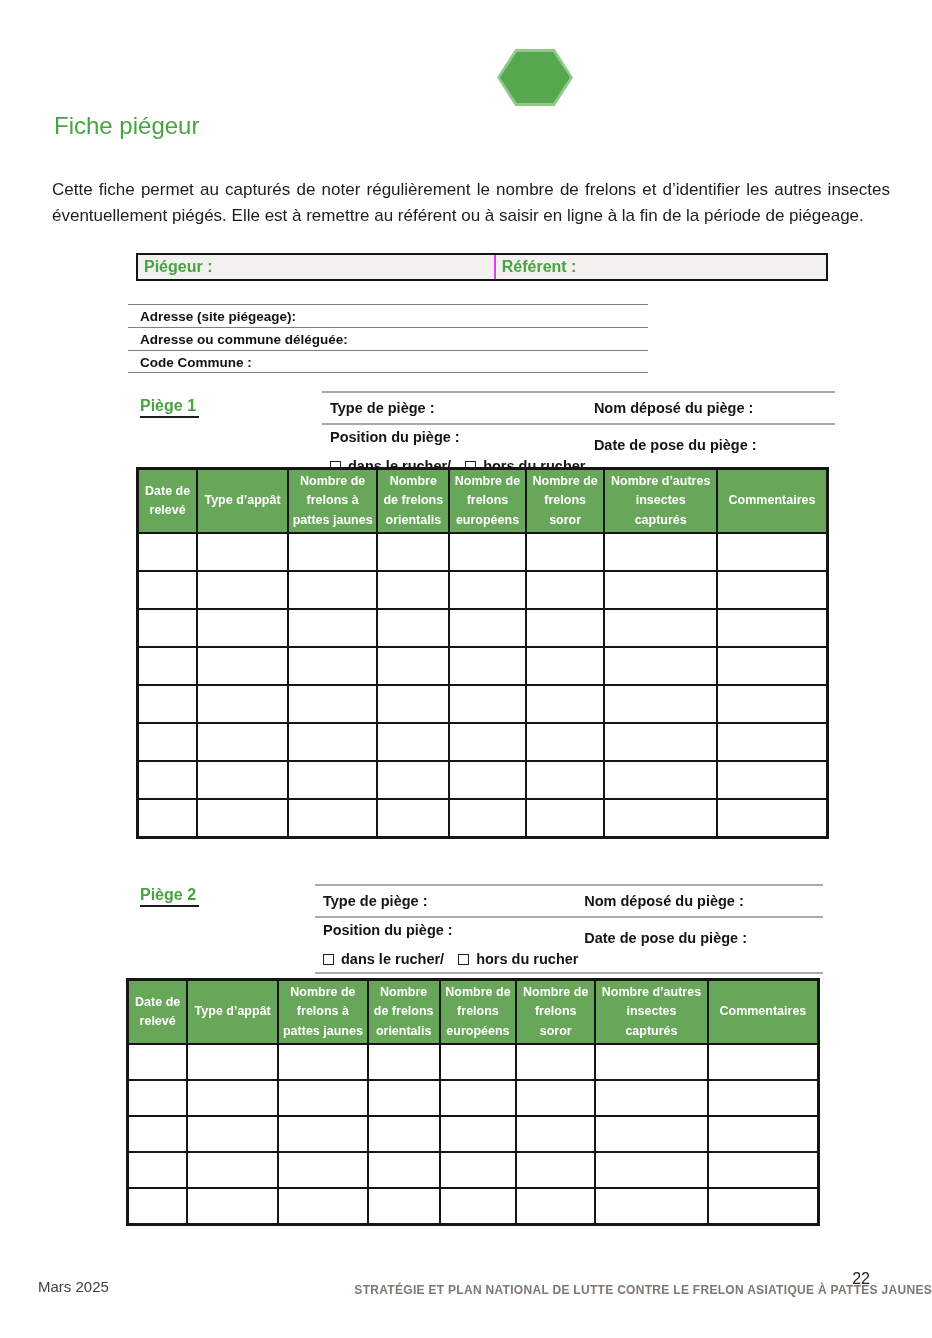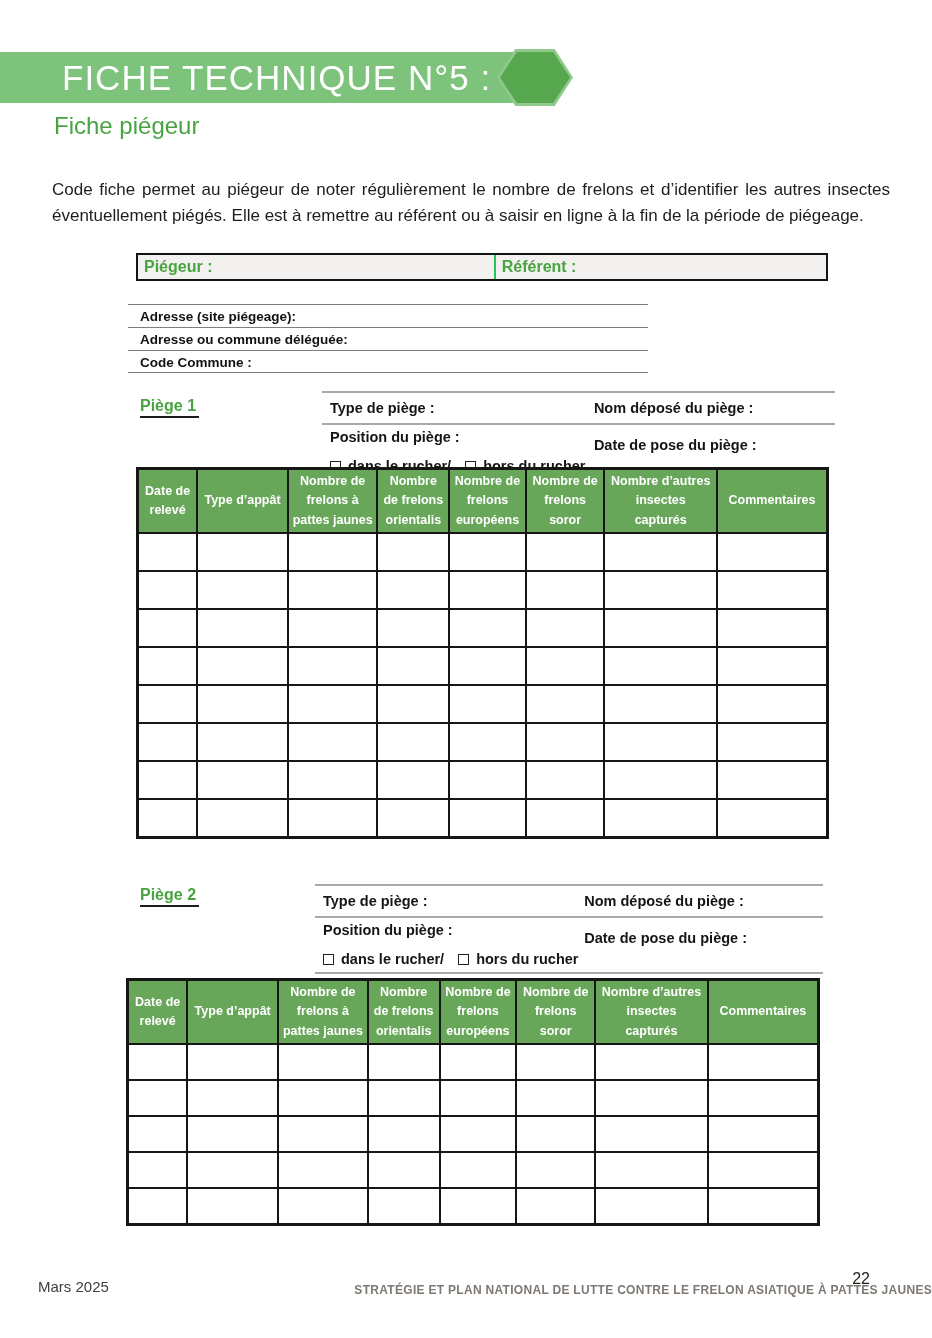--- a/index.html
+++ b/index.html
@@ -25,21 +25,21 @@
     clip-path:polygon(24% 0,76% 0,100% 50%,76% 100%,24% 100%,0 50%);}
   .hexagon-inner{position:absolute;left:3px;top:3px;right:3px;bottom:3px;background:var(--hexagon-green);
     clip-path:polygon(24% 0,76% 0,100% 50%,76% 100%,24% 100%,0 50%);}
   .subtitle{position:absolute;left:54px;top:112px;font-size:24px;font-weight:400;color:var(--heading-green);}
 
   
   .intro{position:absolute;left:52px;top:177px;width:838px;font-size:17px;line-height:26px;text-align:justify;color:#1d1d1d;}
 
   
   .id-table{position:absolute;left:136px;top:253px;width:692px;height:28px;border:2px solid #141414;background:#f2f1ef;display:flex;}
-  .id-cell{flex:0 0 52%;border-right:2px solid #22c55e;padding-left:6px;font-weight:bold;font-size:16px;line-height:23px;color:var(--heading-green);}
+  .id-cell{flex:0 0 52%;border-right:2px solid #d946ef;padding-left:6px;font-weight:bold;font-size:16px;line-height:23px;color:var(--heading-green);}
   .id-cell.right{flex:1;border-right:none;}
 
   
   .address{position:absolute;left:128px;top:304px;width:520px;}
   .address-row{height:23px;line-height:23px;border-top:1px solid #7f7f7f;padding-left:12px;font-weight:bold;font-size:13.5px;color:#111;}
   .address-row:last-child{border-bottom:1px solid #7f7f7f;}
 
   
   .trap-title{position:absolute;font-size:16px;font-weight:bold;color:var(--heading-green);border-bottom:2px solid #1c1c1c;padding:0 3px 1px 0;}
   .trap-title.t1{left:140px;top:397px;}
@@ -73,29 +73,26 @@
   
   .footer-date{position:absolute;left:38px;top:1278px;font-size:15px;color:#404040;}
   .footer-center{position:absolute;left:0;right:0;top:1283px;text-align:right;font-size:12px;font-weight:bold;letter-spacing:0.3px;color:var(--footer-gray);}
   .footer-page{position:absolute;right:62px;top:1270px;font-size:16px;color:#222;}
 </style>
 </head>
 <body>
 
 <div class="page">
 
-  <div class="banner">
-    <span class="banner-title">FICHE TECHNIQUE N°5 :</span>
-  </div>
   <div class="hexagon">
     <div class="hexagon-inner"></div>
   </div>
   <h2 class="subtitle">Fiche piégeur</h2>
 
-  <p class="intro">Code fiche permet au piégeur de noter régulièrement le nombre de frelons et d’identifier les autres insectes éventuellement piégés. Elle est à remettre au référent ou à saisir en ligne à la fin de la période de piégeage.</p>
+  <p class="intro">Cette fiche permet au capturés de noter régulièrement le nombre de frelons et d’identifier les autres insectes éventuellement piégés. Elle est à remettre au référent ou à saisir en ligne à la fin de la période de piégeage.</p>
 
   <div class="id-table">
     <div class="id-cell">Piégeur :</div>
     <div class="id-cell right">Référent :</div>
   </div>
 
   <div class="address">
     <div class="address-row">Adresse (site piégeage):</div>
     <div class="address-row">Adresse ou commune déléguée:</div>
     <div class="address-row">Code Commune :</div>

